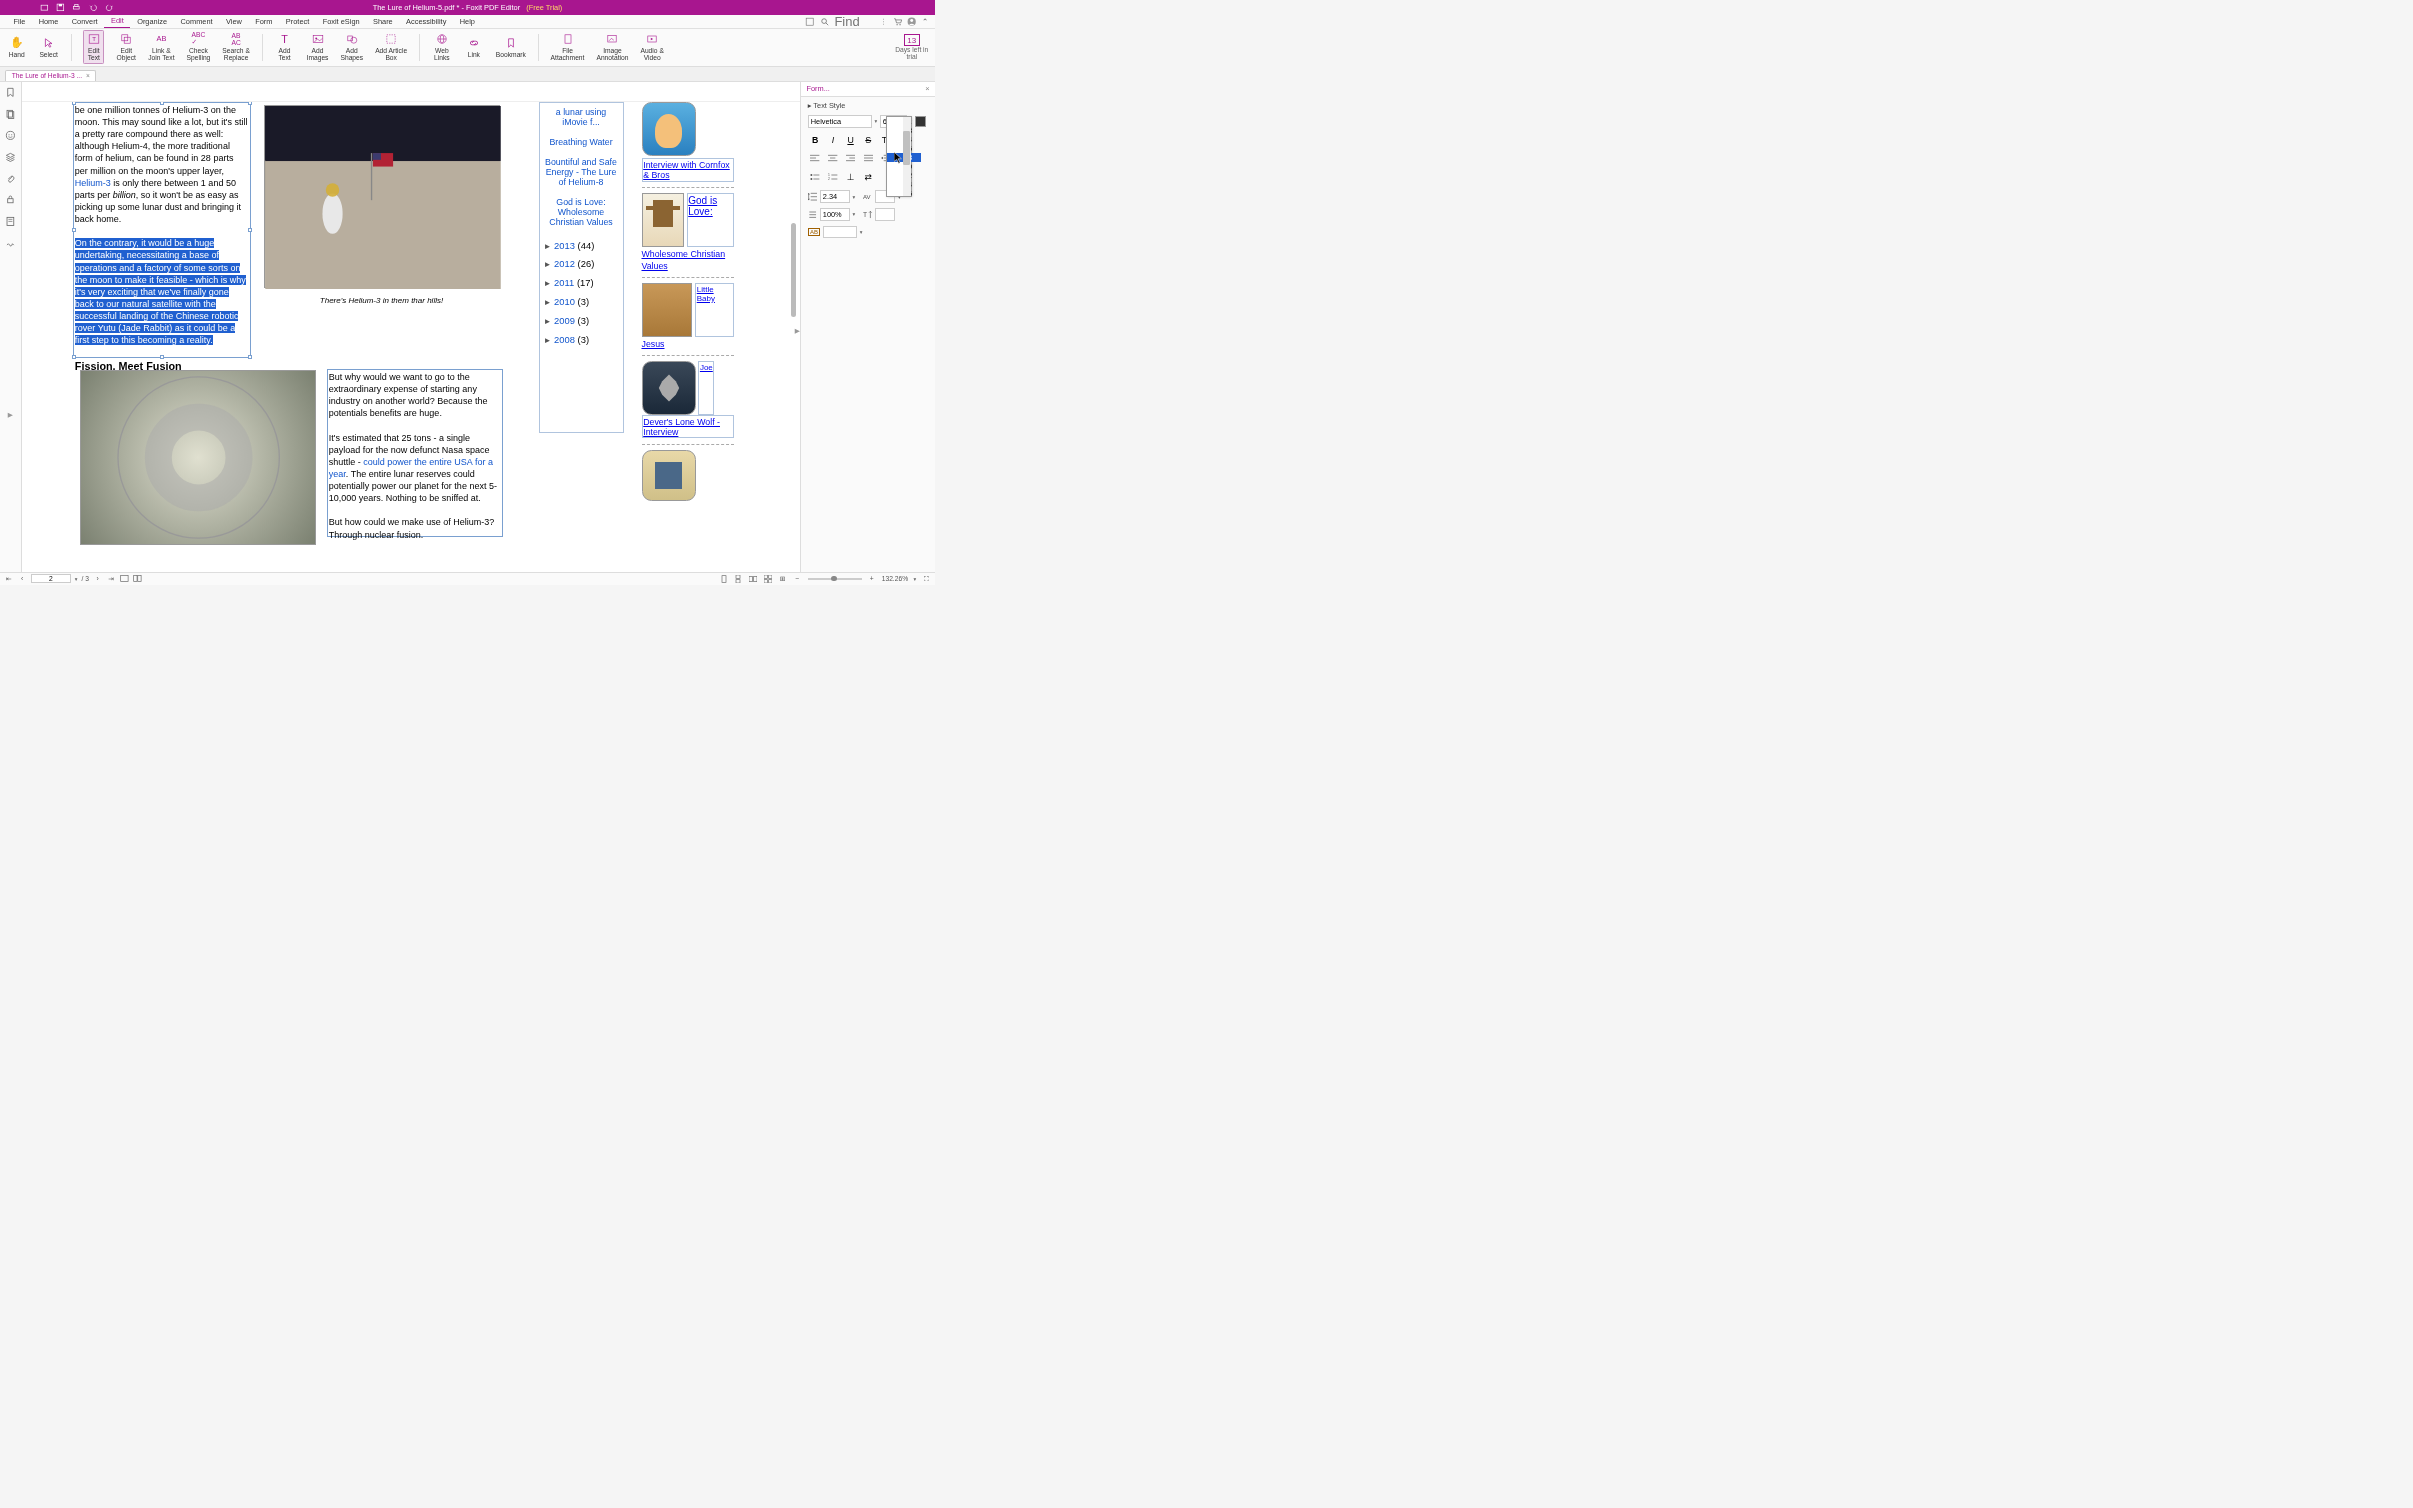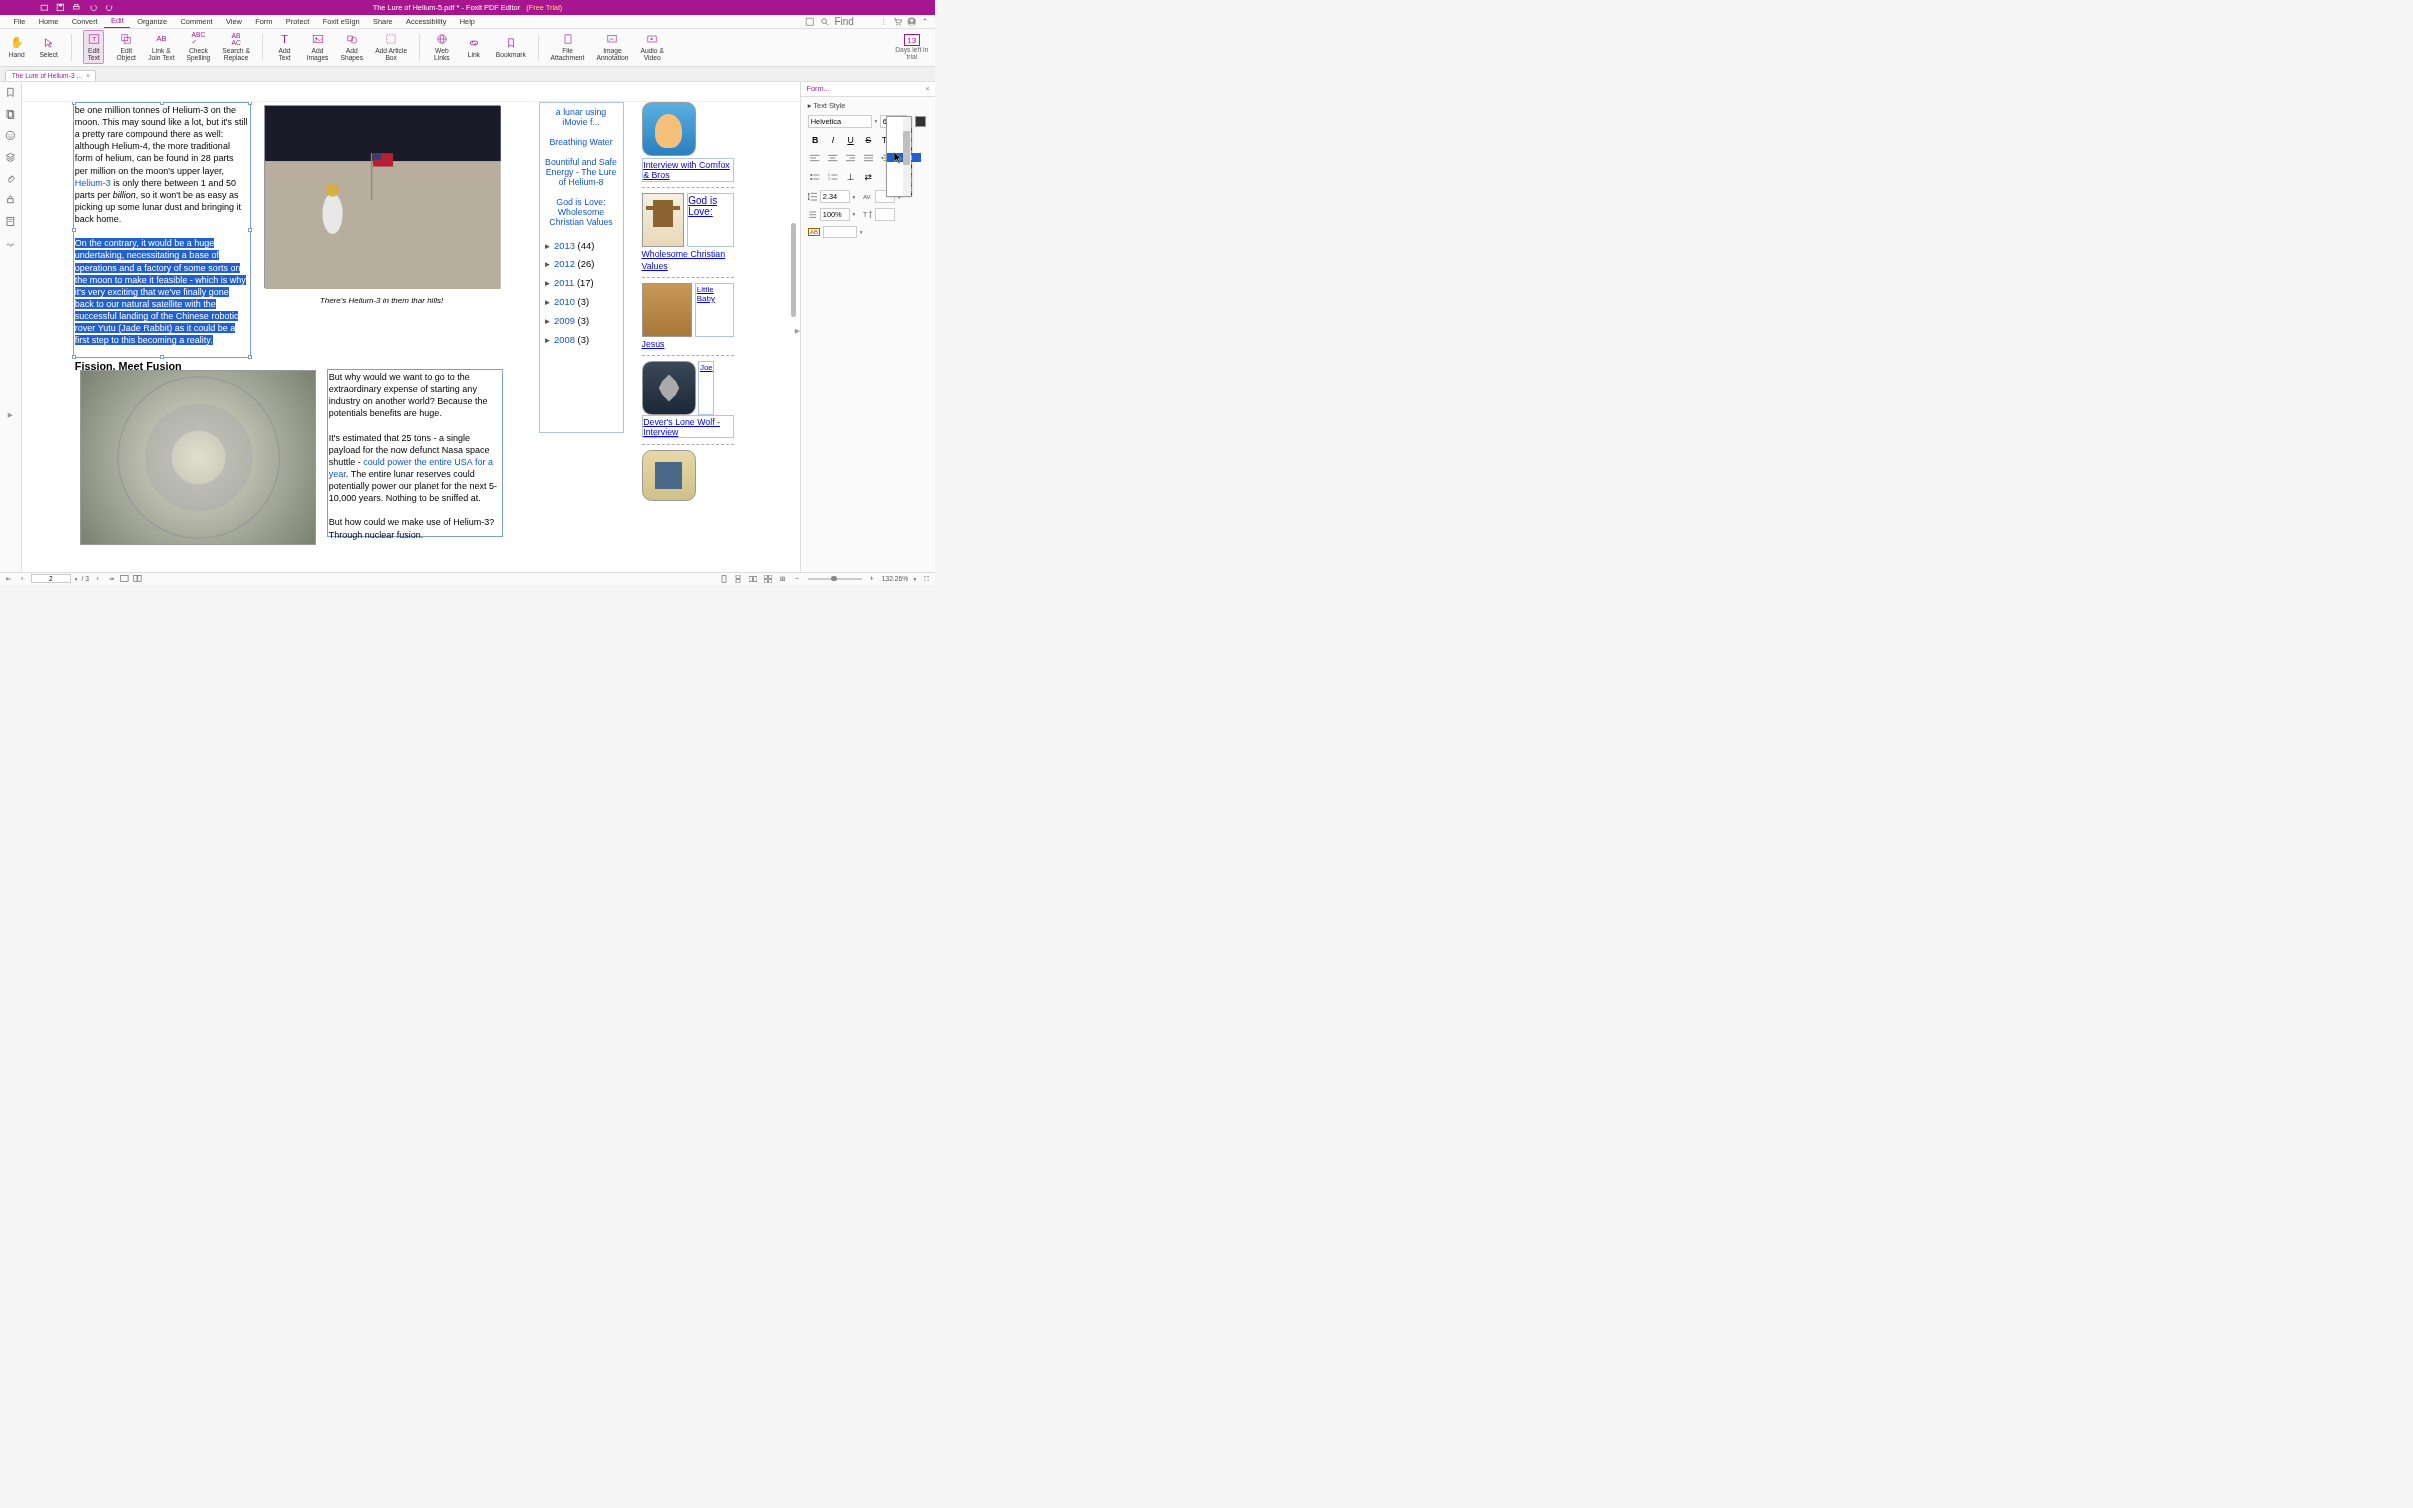--- a/index.html
+++ b/index.html
@@ -8,21 +8,21 @@
 .titlebar { height: 15px; background: #a8168f; display: flex; align-items: center; color: #fff; font-size: 7.4px; position: relative; }
 .titlebar .qat { display: flex; gap: 6.7px; margin-left: 40px; }
 .titlebar .qat-icon { width: 9.4px; height: 9.4px; display: flex; align-items: center; justify-content: center; }
 .titlebar .title { position: absolute; left: 50%; transform: translateX(-50%); }
 .titlebar .trial { color: #ffd966; margin-left: 4px; }
 
 .menubar { height: 13.5px; background: #fafafa; border-bottom: 0.7px solid #e0e0e0; display: flex; align-items: center; font-size: 7.4px; gap: 0; padding: 0 6.7px; }
 .menubar .menu-item { padding: 1.3px 6.7px; color: #333; cursor: pointer; }
 .menubar .menu-item.active { color: #a8168f; border-bottom: 1.3px solid #a8168f; }
 .menubar .right-controls { margin-left: auto; display: flex; align-items: center; gap: 5.4px; }
-.menubar .find-box { border: none; background: transparent; font-size: 10px; color: #999; width: 40px; }
+.menubar .find-box { border: none; background: transparent; font-size: 13px; color: #999; width: 40px; }
 
 .ribbon { height: 38px; background: #fafafa; border-bottom: 0.7px solid #ddd; display: flex; align-items: center; padding: 0 6.7px; gap: 12px; }
 .ribbon-item { display: flex; flex-direction: column; align-items: center; justify-content: center; font-size: 6.7px; color: #333; cursor: pointer; min-width: 20px; }
 .ribbon-item.active { background: #f0e0ee; border: 0.7px solid #c890c0; border-radius: 1.3px; padding: 1.3px 2.7px; }
 .ribbon-icon { width: 13.5px; height: 13.5px; display: flex; align-items: center; justify-content: center; color: #a8168f; font-size: 10.8px; margin-bottom: 1.3px; }
 .ribbon-label { line-height: 1.1; text-align: center; }
 .ribbon .trial-box { margin-left: auto; text-align: center; font-size: 6.7px; color: #666; }
 .ribbon .trial-box .days { border: 0.7px solid #a8168f; color: #a8168f; padding: 0.7px 2.7px; display: inline-block; font-size: 8px; }
 
 .tabbar { height: 15px; background: #f0f0f0; border-bottom: 0.7px solid #ddd; display: flex; align-items: flex-end; padding-left: 5.4px; }

